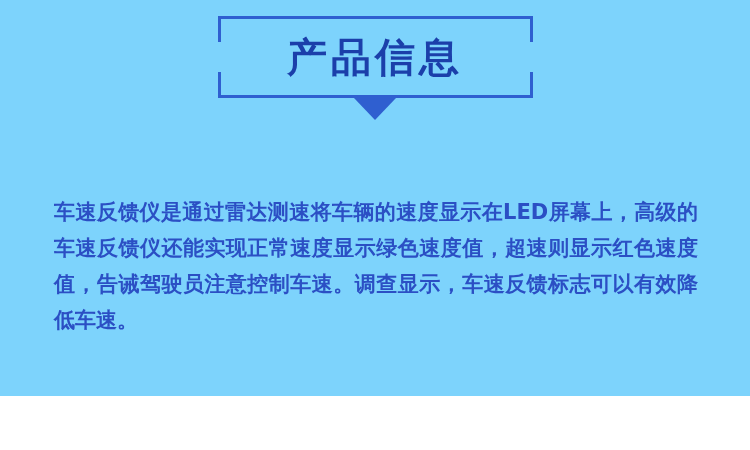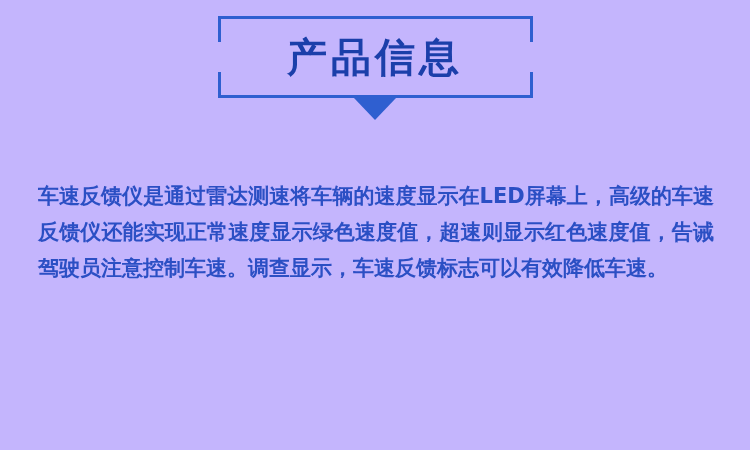--- a/index.html
+++ b/index.html
@@ -9,22 +9,22 @@
   body {
     width: 750px;
     height: 450px;
     background: #ffffff;
     font-family: "Liberation Sans", sans-serif;
     overflow: hidden;
   }
   .page {
     position: relative;
     width: 750px;
-    height: 450px;
-    background: #c4b5fd;
+    height: 396px;
+    background: #7dd3fc;
   }
 
   
   .title-block {
     position: absolute;
     left: 0;
     top: 16px;
     width: 750px;
     display: flex;
     flex-direction: column;
@@ -106,21 +106,21 @@
     width: 676px;
   }
   .body-text {
     font-family: "DejaVu Sans", "Liberation Sans", sans-serif;
     font-size: 21px;
     font-weight: bold;
     color: #2b4fc4;
     line-height: 36px;
     letter-spacing: 0px;
     text-align: justify;
-    margin: 0;
+    margin: 16px;
   }
 </style>
 </head>
 <body>
 
 <div class="page">
 
   <div class="title-block">
     <div class="title-frame">
       <span class="edge edge-top"></span>

